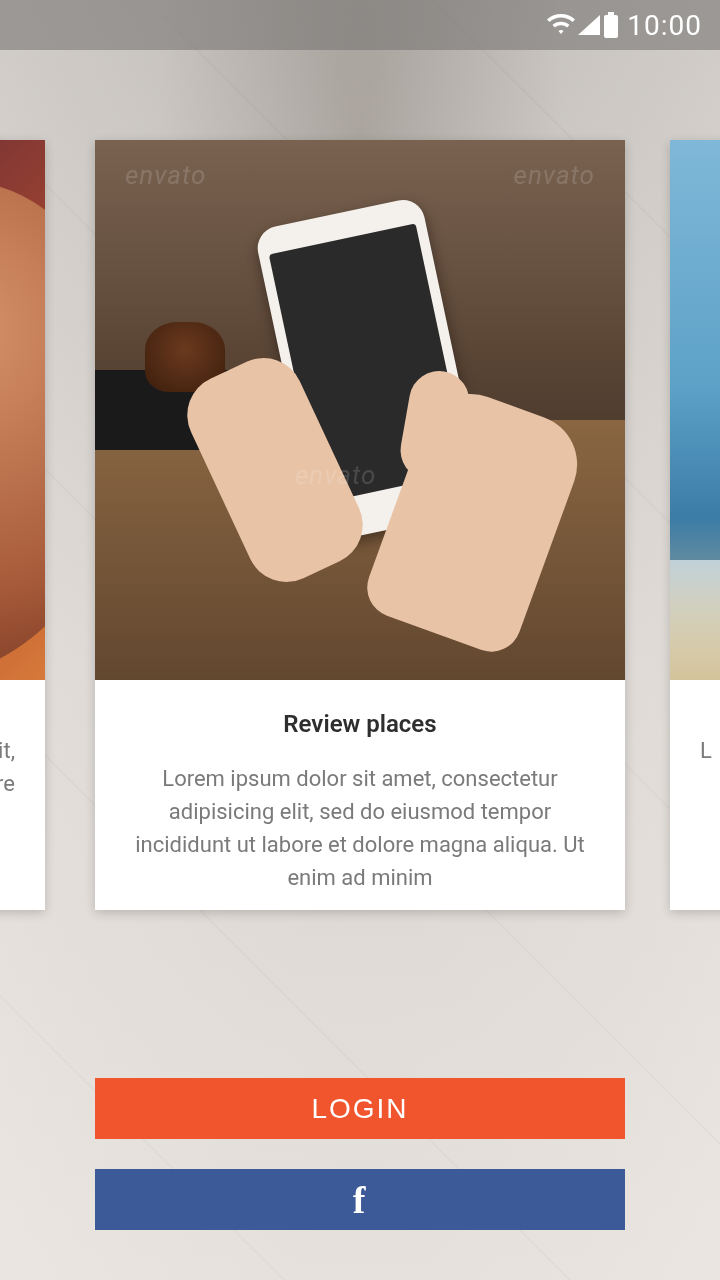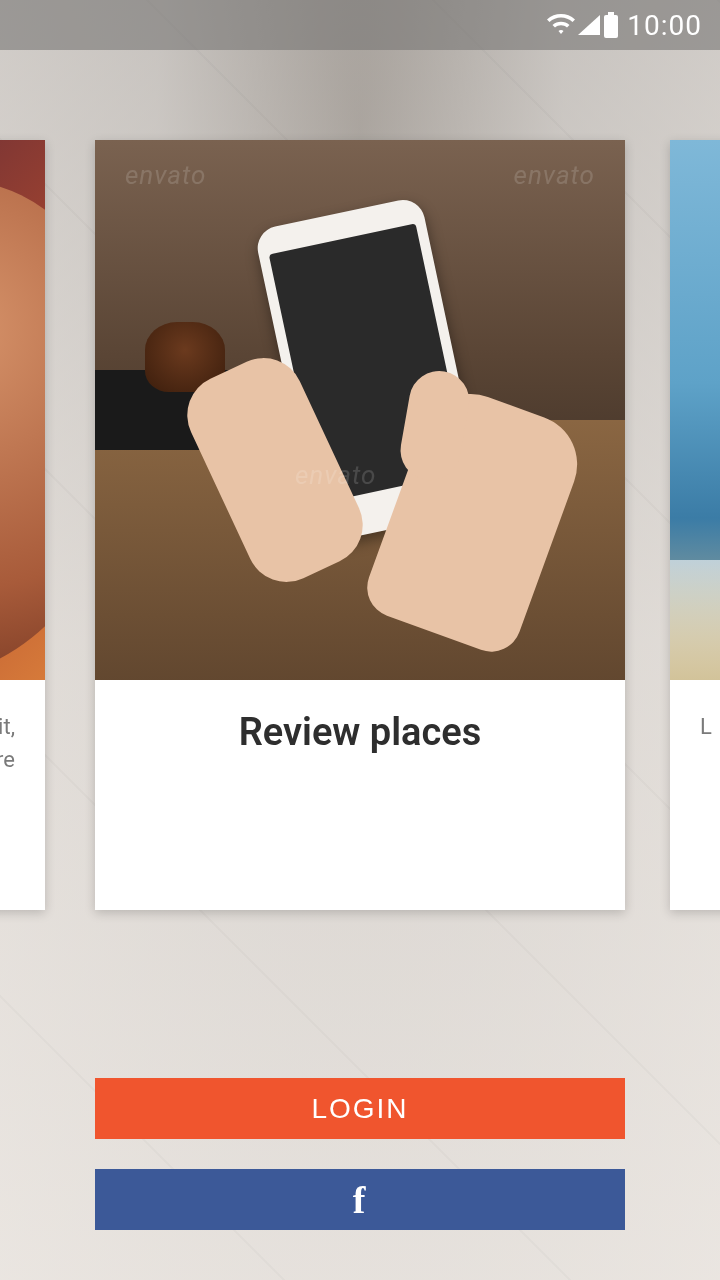--- a/index.html
+++ b/index.html
@@ -54,23 +54,24 @@
     }
     .card-img {
       width: 100%;
       flex: 0 0 auto;
     }
     .card-body {
       padding: 30px 30px 42px;
       text-align: center;
     }
     .card-title {
-      font-size: 38px;
+      font-size: 24px;
       font-weight: 600;
       color: #2e2e2e;
+      margin-bottom: 24px;
     }
     .card-text {
       font-size: 22px;
       line-height: 1.5;
       color: #7a7a7a;
     }
 
     
     .card.left {
       left: -485px;
@@ -225,20 +226,21 @@
       <div class="plate"></div>
       <div class="phone"></div>
       <div class="hand-left"></div>
       <div class="hand-right"></div>
       <span class="wm-text" style="left:30px; top:20px;">envato</span>
       <span class="wm-text" style="right:30px; top:20px;">envato</span>
       <span class="wm-text" style="left:200px; top:320px;">envato</span>
     </div>
     <div class="card-body">
       <div class="card-title">Review places</div>
+      <div class="card-text">Lorem ipsum dolor sit amet, consectetur adipisicing elit, sed do eiusmod tempor incididunt ut labore et dolore magna aliqua. Ut enim ad minim</div>
     </div>
   </div>
 
   <div class="card right">
     <div class="card-img"></div>
     <div class="card-body">
       <div class="card-title"></div>
       <div class="card-text" style="text-align:left;">L</div>
     </div>
   </div>

